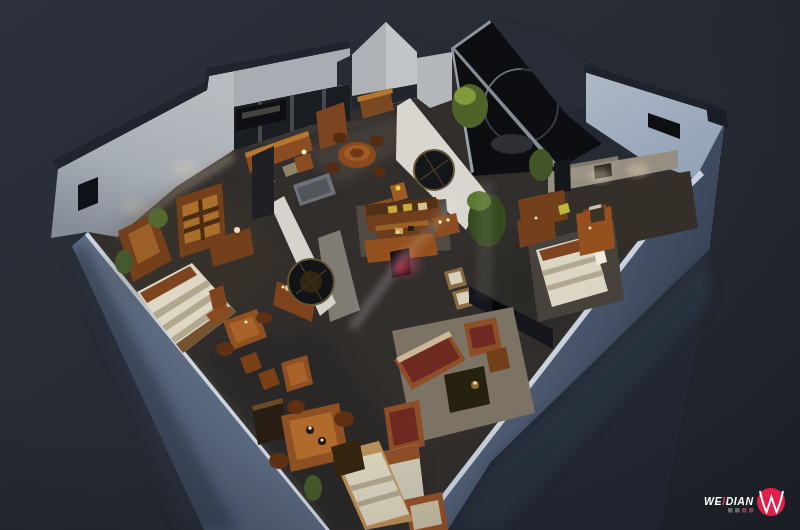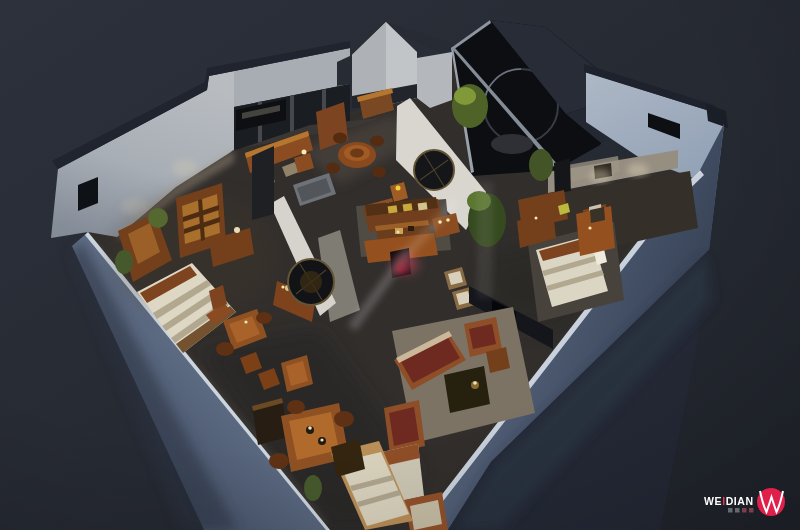--- a/index.html
+++ b/index.html
@@ -1,16 +1,16 @@
 <!DOCTYPE html>
 <html><head>
 <meta charset="utf-8">
 <style>
 html,body{margin:0;padding:0;background:#272b34;}
-#stage{width:800px;height:530px;position:relative;overflow:hidden;font-family:"Liberation Sans",sans-serif;}
+#stage{width:800px;height:530px;position:relative;overflow:hidden;font-family:"Liberation Sans",sans-serif;font-style:italic;}
 </style>
 </head>
 <body>
 <div id="stage">
 <svg width="800" height="530" viewBox="0 0 800 530">
 <defs>
 <linearGradient id="bgGrad" x1="0" y1="0" x2="1" y2="1">
 <stop offset="0" stop-color="#2d313b"></stop>
 <stop offset="0.5" stop-color="#262a33"></stop>
 <stop offset="1" stop-color="#20242c"></stop>

